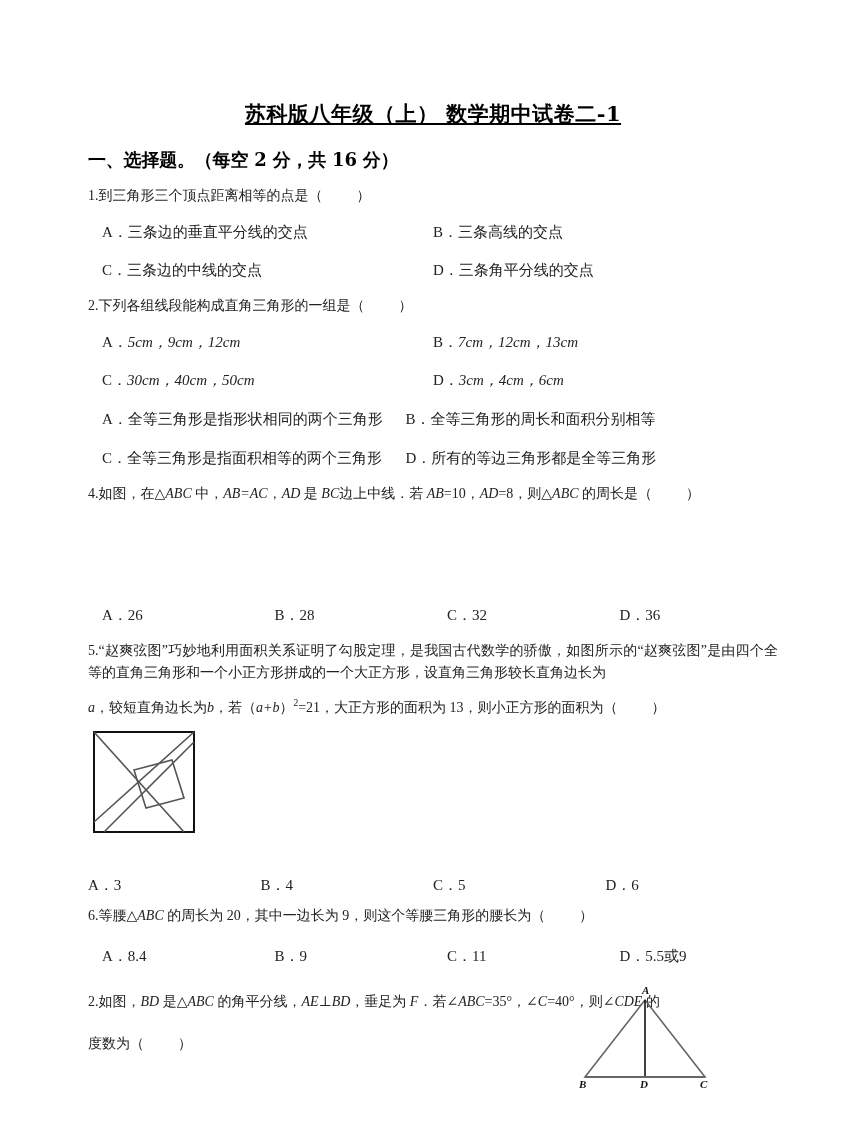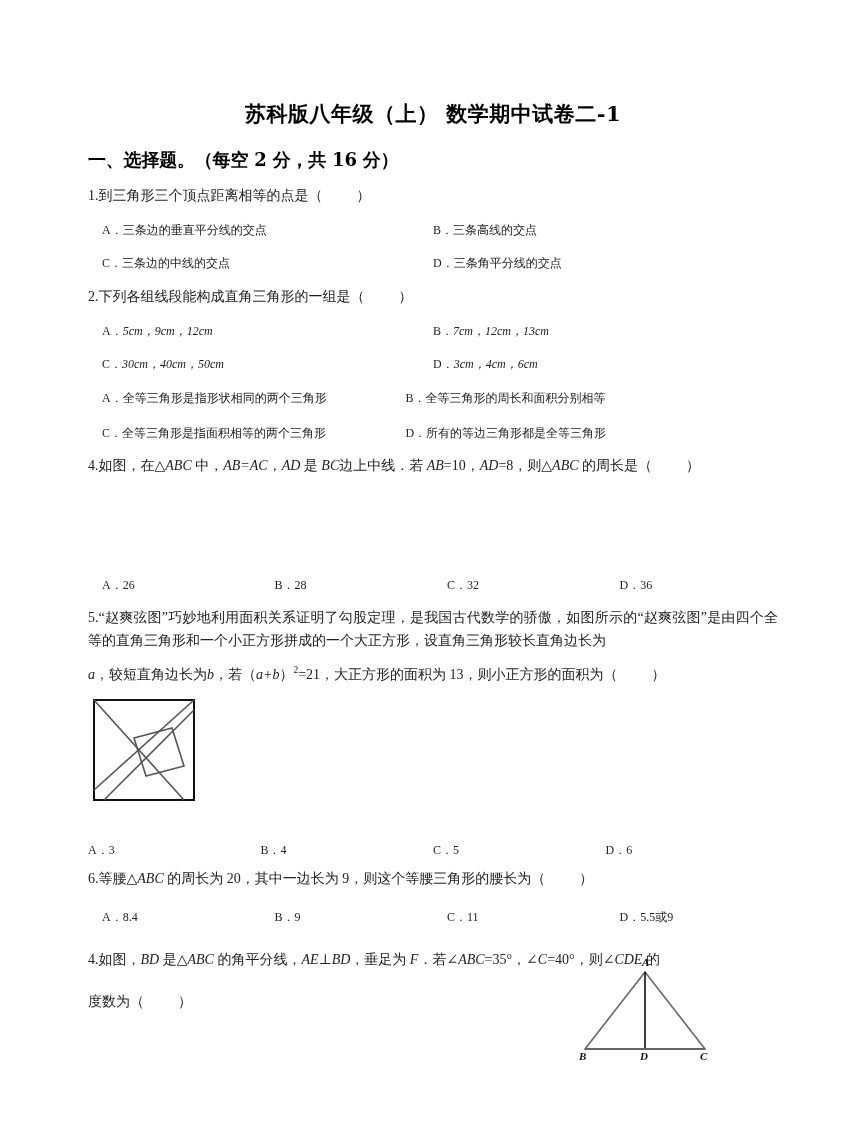--- a/index.html
+++ b/index.html
@@ -24,20 +24,21 @@
   }
   .doc-title {
     text-align: center;
     font-size: 21px;
     font-weight: bold;
     letter-spacing: 0.5px;
     margin: 0;
     padding-top: 100px;
     color: #000;
     font-family: "DejaVu Serif", "Liberation Serif", serif;
+    text-decoration: underline;
   }
   .section-head {
     font-size: 18px;
     font-weight: bold;
     margin-top: 20px;
     color: #000;
     letter-spacing: -0.2px;
     font-family: "DejaVu Serif", "Liberation Serif", serif;
   }
   .q {
@@ -48,21 +49,21 @@
   }
   .q-stem {
     font-size: 14px;
     line-height: 1.6;
     color: #222;
     text-align: justify;
   }
   .opts {
     display: flex;
     margin-top: 14px;
-    font-size: 12px;
+    font-size: 15px;
     color: #222;
   }
   .opts.two > div {
     width: 50%;
     padding-right: 6px;
     box-sizing: border-box;
   }
   .opts.two.wide > div:first-child { width: 46%; }
   .opts.two.wide > div:last-child { width: 54%; }
   .opts.four > div {
@@ -213,20 +214,20 @@
     <div class="opts four" style="margin-top:18px">
       <div>A．8.4</div>
       <div>B．9</div>
       <div>C．11</div>
       <div>D．5.5或9</div>
     </div>
   </div>
 
   <div class="q" style="margin-top:22px">
     <div class="q-stem">
-      <span>4.如图，</span><i>BD</i><span> 是△</span><i>ABC</i><span> 的角平分线，</span><i>AE</i><span>⊥</span><i>BD</i><span>，垂足为 </span><i>F</i><span>．若∠</span><i>ABC</i><span>=35°，∠</span><i>C</i><span>=40°，则∠</span><i>CDE</i><span> 的</span>
+      <span>2.如图，</span><i>BD</i><span> 是△</span><i>ABC</i><span> 的角平分线，</span><i>AE</i><span>⊥</span><i>BD</i><span>，垂足为 </span><i>F</i><span>．若∠</span><i>ABC</i><span>=35°，∠</span><i>C</i><span>=40°，则∠</span><i>CDE</i><span> 的</span>
     </div>
     <div class="q-stem" style="margin-top:20px">
       <span>度数为（</span><span class="blank"></span><span>）</span>
     </div>
   </div>
 
 </div>
 
 </body></html>

